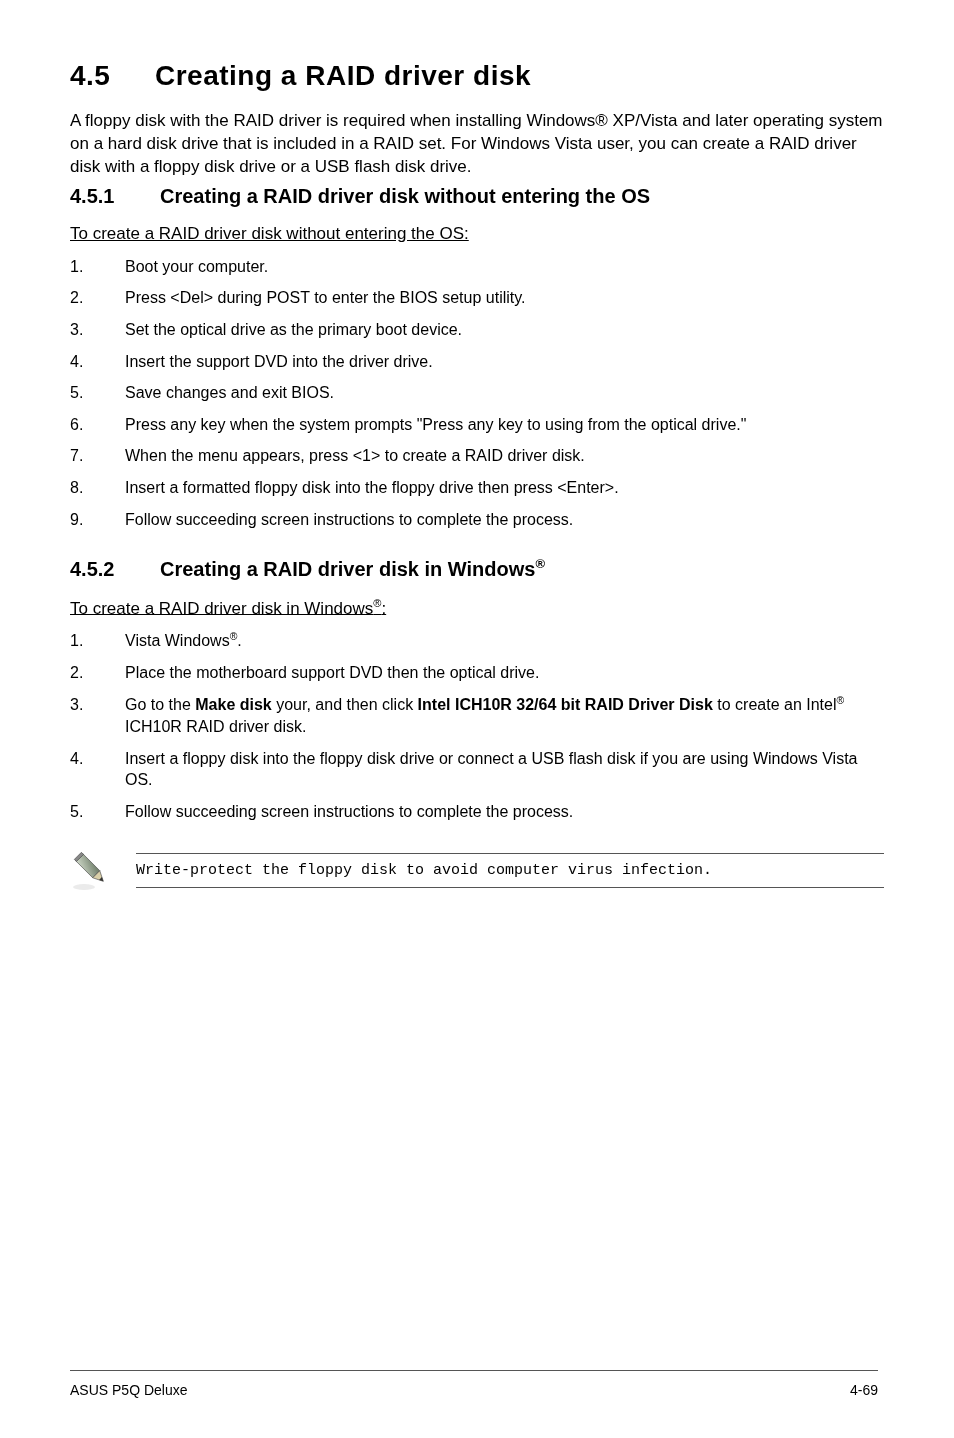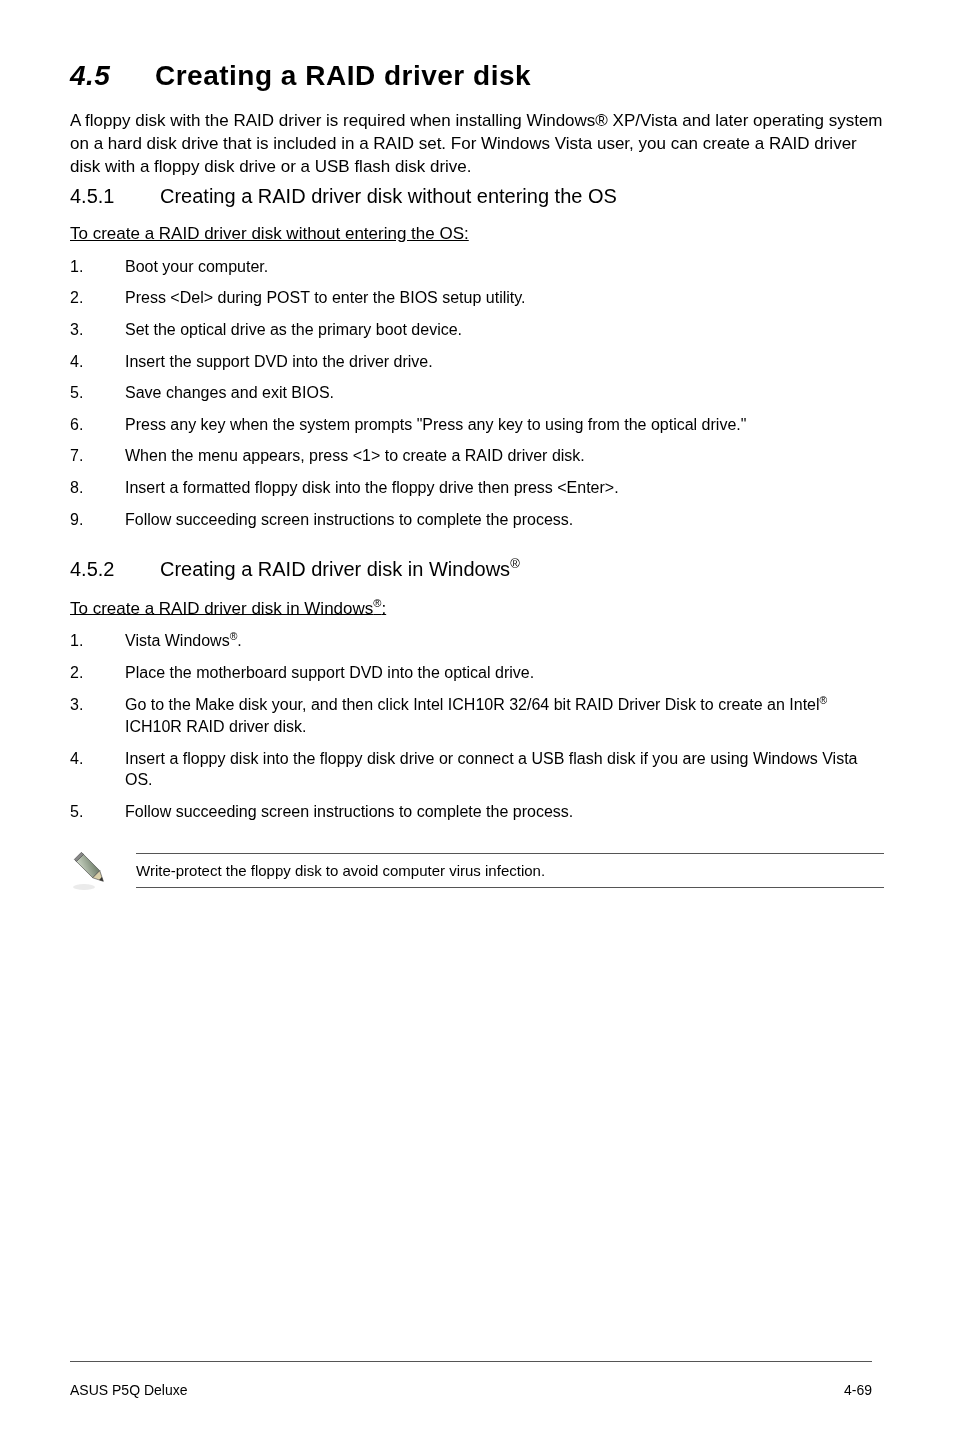--- a/index.html
+++ b/index.html
@@ -19,29 +19,28 @@
     .section-heading {
       font-family: Verdana, Geneva, sans-serif;
       font-size: 28px;
       font-weight: bold;
       margin-bottom: 18px;
       letter-spacing: 0.5px;
     }
     .section-heading .num {
       display: inline-block;
       width: 85px;
-      font-style: italic;
     }
     .intro-para {
       font-size: 17px;
       line-height: 1.35;
     }
     .subsection-heading {
       font-size: 20px;
-      font-weight: normal;
+      font-weight: bold;
       margin-bottom: 16px;
       margin-top: 6px;
     }
     .subsection-heading .sub-num {
       display: inline-block;
       width: 90px;
     }
     .lead-text {
       font-size: 17px;
       margin-bottom: 12px;
@@ -76,38 +75,39 @@
       flex: 0 0 auto;
       width: 44px;
       height: 44px;
     }
     .note-box .note-lines {
       flex: 1;
       border-top: 1px solid #555;
       border-bottom: 1px solid #555;
       padding: 8px 0;
       font-size: 15px;
+      font-family: Liberation Mono, monospace;
     }
     sup {
       font-size: 0.65em;
       vertical-align: super;
     }
     .footer {
       position: absolute;
       bottom: 40px;
       left: 70px;
-      right: 82px;
+      right: 76px;
       border-top: 1px solid #555;
-      padding-top: 20px;
+      padding-top: 11px;
       font-size: 14px;
       display: flex;
       justify-content: space-between;
     }
     .bold {
-      font-weight: normal;
+      font-weight: bold;
     }
   </style>
 </head>
 <body>
 
 <h1 class="section-heading">
   <span class="num">4.5</span><span>Creating a RAID driver disk</span>
 </h1>
 
 <p class="intro-para">A floppy disk with the RAID driver is required when installing Windows® XP/Vista and later operating system on a hard disk drive that is included in a RAID set. For Windows Vista user, you can create a RAID driver disk with a floppy disk drive or a USB flash disk drive.</p>
@@ -135,21 +135,21 @@
 </h2>
 
 <p class="lead-text">
   <span>To create a RAID driver disk in Windows</span><sup>®</sup><span>:</span>
 </p>
 
 <ol class="steps">
   <li>
     <span>Vista Windows</span><sup>®</sup><span>.</span>
   </li>
-  <li>Place the motherboard support DVD into the optical drive.</li>
+  <li>Place the motherboard support DVD then the optical drive.</li>
   <li>
     <span>Go to the </span><span class="bold">Make disk</span><span> your, and then click </span><span class="bold">Intel ICH10R 32/64 bit RAID Driver Disk</span><span> to create an Intel</span><sup>®</sup><span> ICH10R RAID driver disk.</span>
   </li>
   <li>Insert a floppy disk into the floppy disk drive or connect a USB flash disk if you are using Windows Vista OS.</li>
   <li>Follow succeeding screen instructions to complete the process.</li>
 </ol>
 
 <div class="note-box">
   <div class="note-icon">
     <svg viewBox="0 0 44 44" width="44" height="44">

